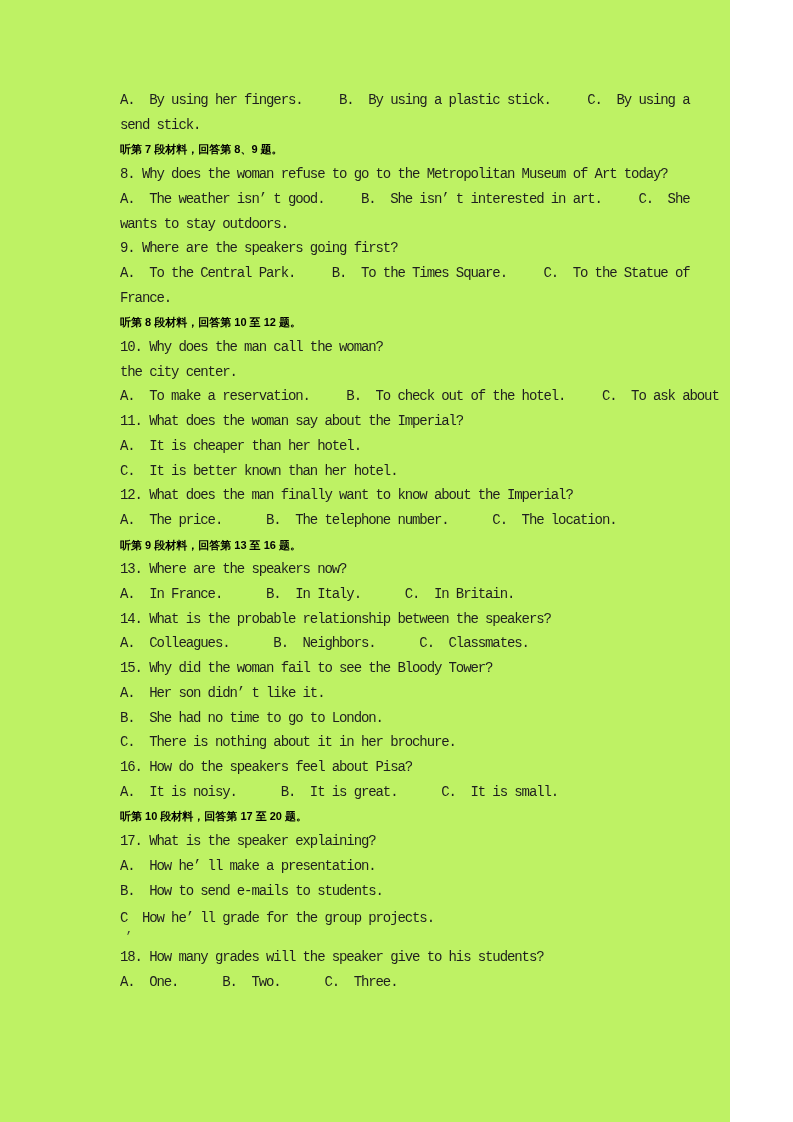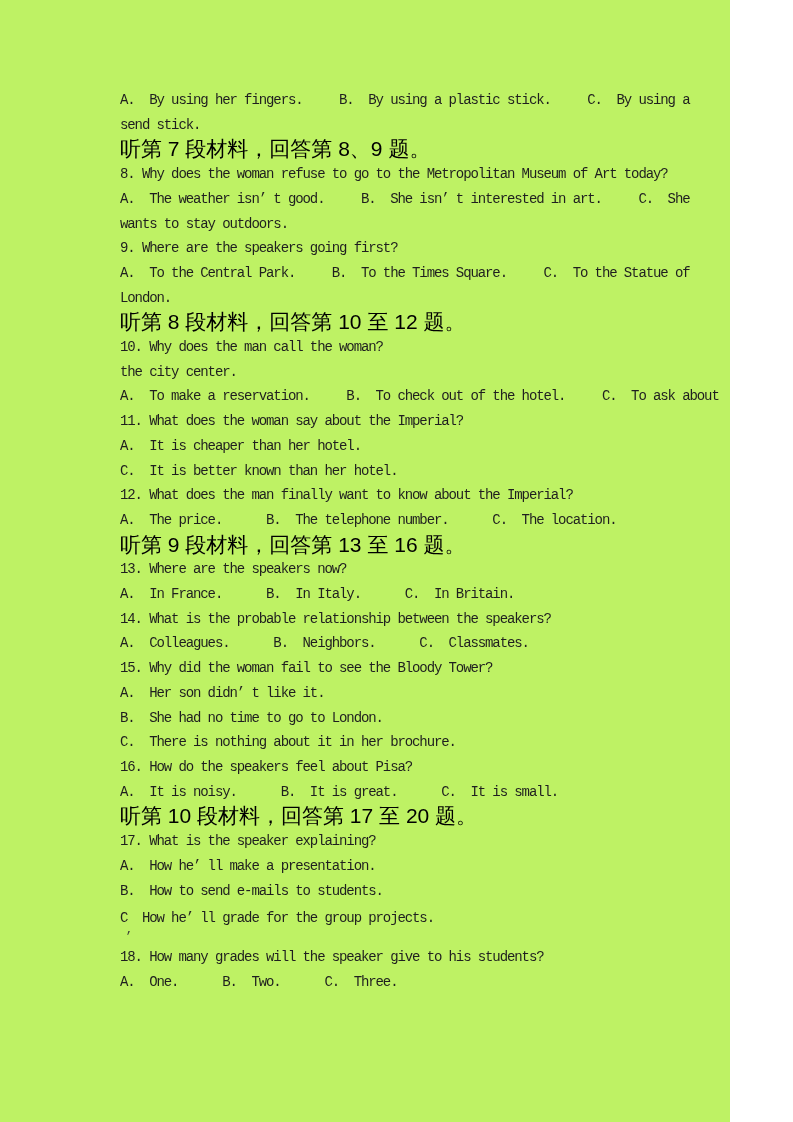--- a/index.html
+++ b/index.html
@@ -23,22 +23,22 @@
     font-family: "Liberation Mono", "DejaVu Sans Mono", monospace;
     font-size: 14px;
     letter-spacing: -1.1px;
     line-height: 24.7px;
   }
   .line {
     white-space: pre;
   }
   .line.section {
     font-family: "Liberation Sans", "DejaVu Sans", sans-serif;
-    font-weight: 400;
-    font-size: 21px;
+    font-weight: 700;
+    font-size: 11px;
     letter-spacing: 0;
     color: #000000;
   }
   .line.stray {
     height: 14px;
     line-height: 12px;
     font-size: 12px;
     padding-left: 5px;
     color: #3a3a3a;
   }
@@ -53,21 +53,21 @@
   <div class="content">
     <div>
         <div class="line">A.  By using her fingers.     B.  By using a plastic stick.     C.  By using a</div>
         <div class="line">send stick.</div>
         <div class="line section">听第 7 段材料，回答第 8、9 题。</div>
         <div class="line">8. Why does the woman refuse to go to the Metropolitan Museum of Art today?</div>
         <div class="line">A.  The weather isn’ t good.     B.  She isn’ t interested in art.     C.  She</div>
         <div class="line">wants to stay outdoors.</div>
         <div class="line">9. Where are the speakers going first?</div>
         <div class="line">A.  To the Central Park.     B.  To the Times Square.     C.  To the Statue of</div>
-        <div class="line">London.</div>
+        <div class="line">France.</div>
         <div class="line section">听第 8 段材料，回答第 10 至 12 题。</div>
         <div class="line">10. Why does the man call the woman?</div>
         <div class="line">the city center.</div>
         <div class="line">A.  To make a reservation.     B.  To check out of the hotel.     C.  To ask about</div>
         <div class="line">11. What does the woman say about the Imperial?</div>
         <div class="line">A.  It is cheaper than her hotel.</div>
         <div class="line">C.  It is better known than her hotel.</div>
         <div class="line">12. What does the man finally want to know about the Imperial?</div>
         <div class="line">A.  The price.      B.  The telephone number.      C.  The location.</div>
         <div class="line section">听第 9 段材料，回答第 13 至 16 题。</div>

